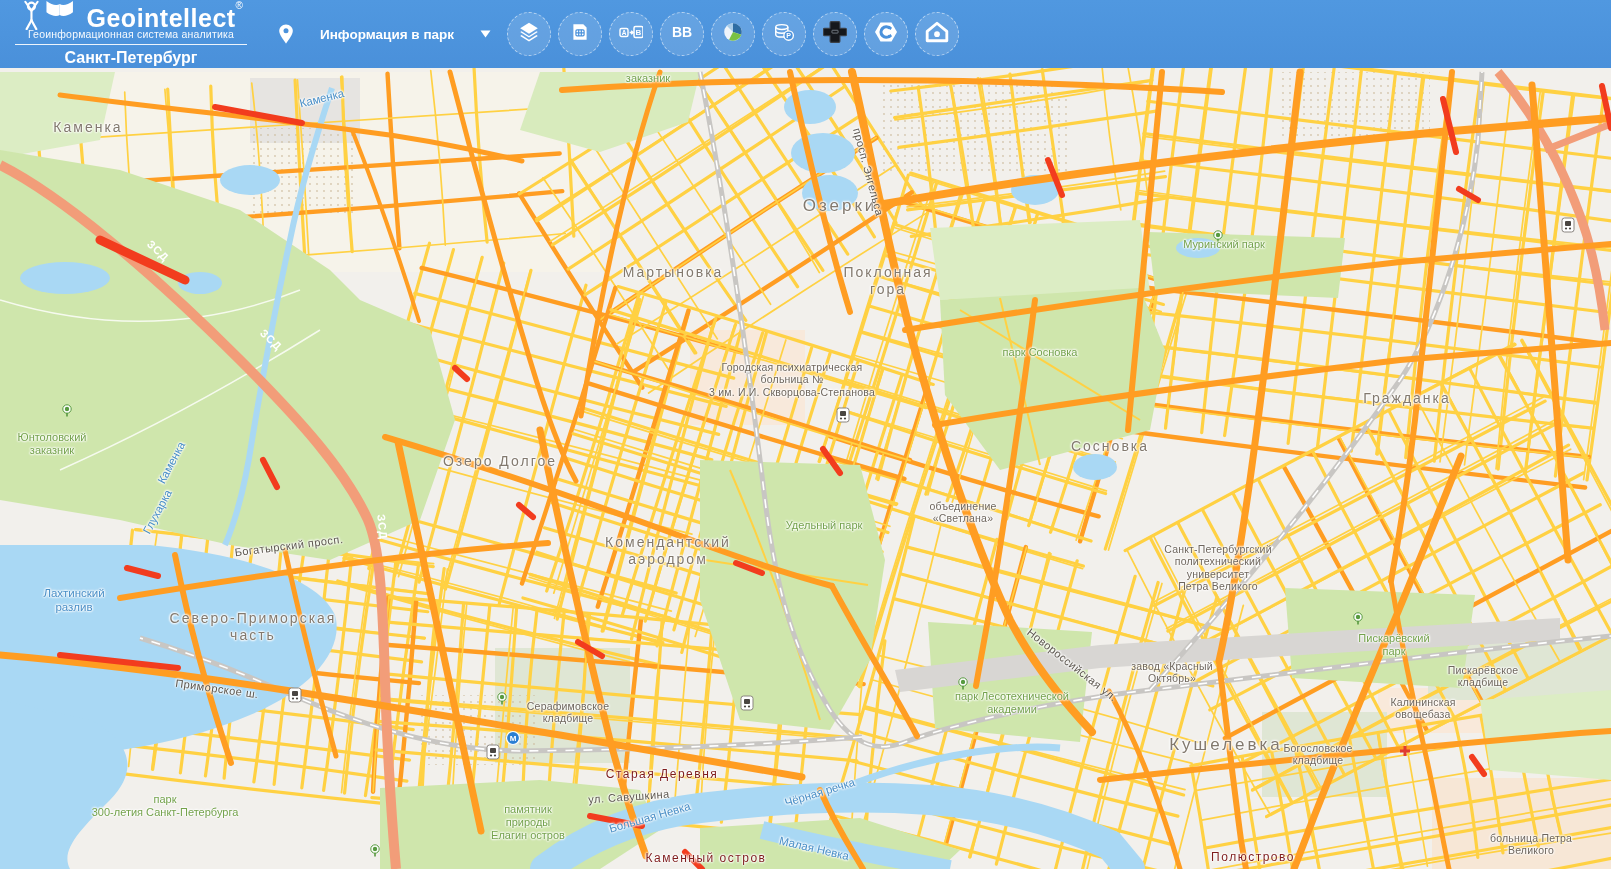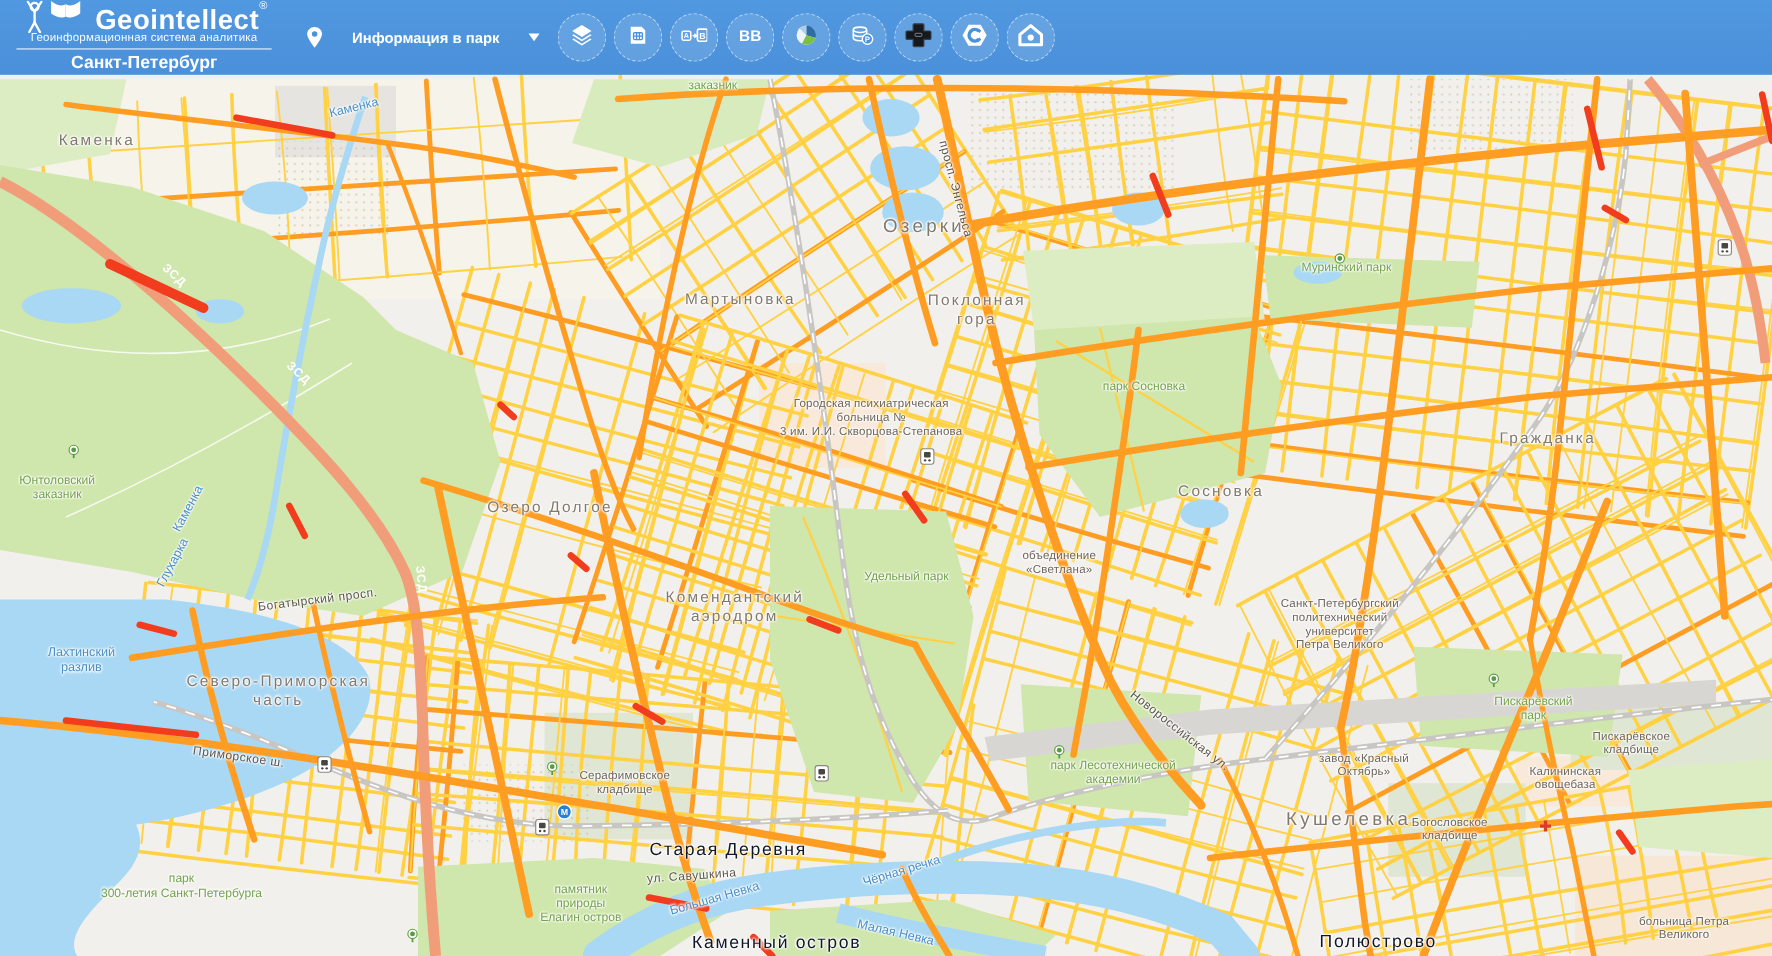--- a/index.html
+++ b/index.html
@@ -6,21 +6,21 @@
   body{width:1611px;height:869px;overflow:hidden;position:relative;
        font-family:"Liberation Sans","DejaVu Sans",sans-serif;}
   
   #map{position:absolute;left:0;top:0;width:1611px;height:869px;}
   #map svg{display:block;}
   #labels{position:absolute;left:0;top:0;width:1611px;height:869px;pointer-events:none;}
   .map-label{position:absolute;transform:translate(-50%,-50%);white-space:pre;line-height:1.18;
      text-align:center;text-shadow:-1px 0 2px #fff,1px 0 2px #fff,0 -1px 2px #fff,0 1px 2px #fff;}
   .place-xl{font-size:17px;letter-spacing:3px;color:#82796e;}
   .place-lg{font-size:14px;letter-spacing:2px;color:#82796e;}
-  .place{font-size:16px;letter-spacing:1.5px;color:#0f172a;}
+  .place{font-size:12px;letter-spacing:1.5px;color:#7f1d1d;}
   .poi{font-size:10.5px;color:#6e665d;letter-spacing:.2px;}
   .park{font-size:11px;color:#74a24c;}
   .water{font-size:11.5px;color:#4a8fc7;}
   .road-dark{font-size:11px;color:#5c564e;letter-spacing:.5px;}
   .road-white{font-size:11px;color:#fff;font-weight:bold;letter-spacing:1px;text-shadow:none;}
   
   header{position:absolute;left:0;top:0;width:1611px;height:68px;z-index:10;
      background:linear-gradient(#5098e0,#4a90da);display:flex;align-items:center;}
   .logo-block{width:262px;color:#fff;display:flex;flex-direction:column;align-items:center;
      padding-top:2px;cursor:pointer;}
@@ -658,21 +658,21 @@
       <div class="map-label place" style="left: 662px; top: 774px;">Старая Деревня</div>
       <div class="map-label road-dark" style="left: 629px; top: 797px; transform: translate(-50%, -50%) rotate(-4deg);">ул. Савушкина</div>
       <div class="map-label park" style="left: 528px; top: 822px;">памятник
 природы
 Елагин остров</div>
       <div class="map-label water" style="left: 650px; top: 818px; transform: translate(-50%, -50%) rotate(-16deg);">Большая Невка</div>
       <div class="map-label water" style="left: 820px; top: 793px; transform: translate(-50%, -50%) rotate(-17deg);">Чёрная речка</div>
       <div class="map-label water" style="left: 814px; top: 849px; transform: translate(-50%, -50%) rotate(13deg);">Малая Невка</div>
       <div class="map-label place" style="left: 706px; top: 858px;">Каменный остров</div>
       <div class="map-label place-xl" style="left: 1226px; top: 745px;">Кушелевка</div>
-      <div class="map-label poi" style="left: 1240px; top: 672px; margin-top: 24px;">завод «Красный
+      <div class="map-label poi" style="left: 1172px; top: 672px;">завод «Красный
 Октябрь»</div>
       <div class="map-label poi" style="left: 1318px; top: 754px;">Богословское
 кладбище</div>
       <div class="map-label poi" style="left: 1423px; top: 708px;">Калининская
 овощебаза</div>
       <div class="map-label park" style="left: 1394px; top: 645px;">Пискарёвский
 парк</div>
       <div class="map-label poi" style="left: 1483px; top: 676px;">Пискарёвское
 кладбище</div>
       <div class="map-label poi" style="left: 1531px; top: 844px;">больница Петра

